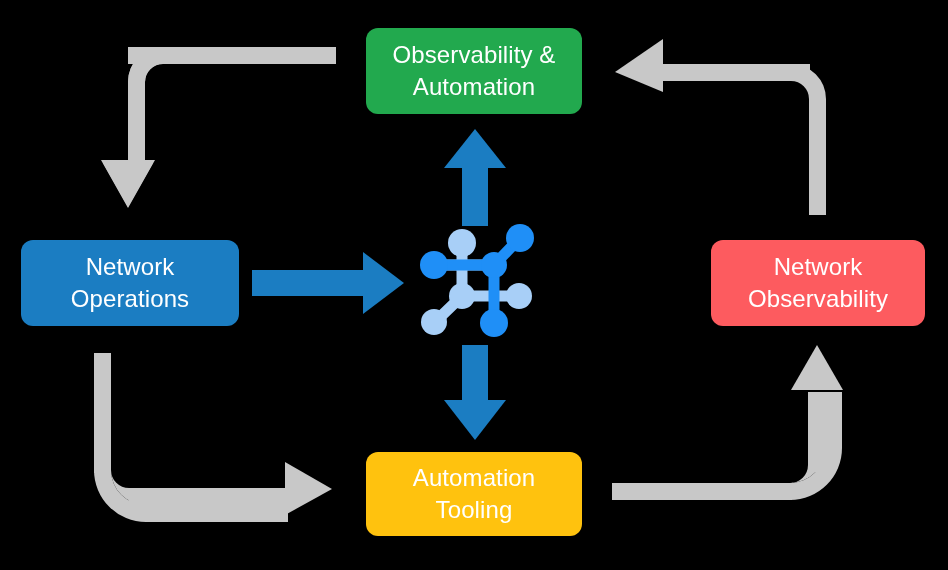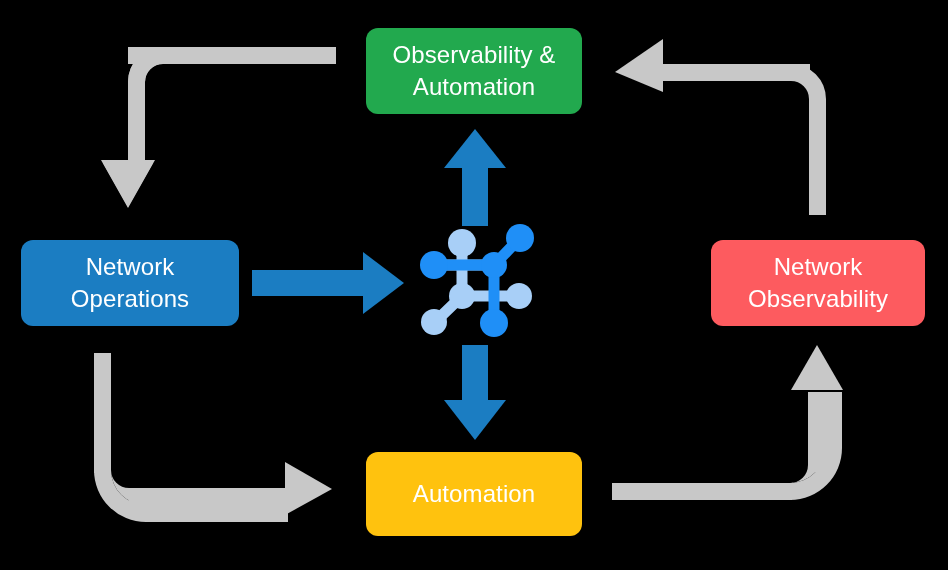--- a/index.html
+++ b/index.html
@@ -170,16 +170,17 @@
   <div class="node-box" id="box-infrastructure" style="background: rgb(253, 91, 95);">
     <div>
       <span>Network</span>
       <span>Observability</span>
     </div>
   </div>
 
   <div class="node-box" id="box-automation" style="background: rgb(255, 194, 14);">
     <div>
       <span>Automation</span>
+      <span>Tooling</span>
     </div>
   </div>
 
 </div>
 
 </body></html>

